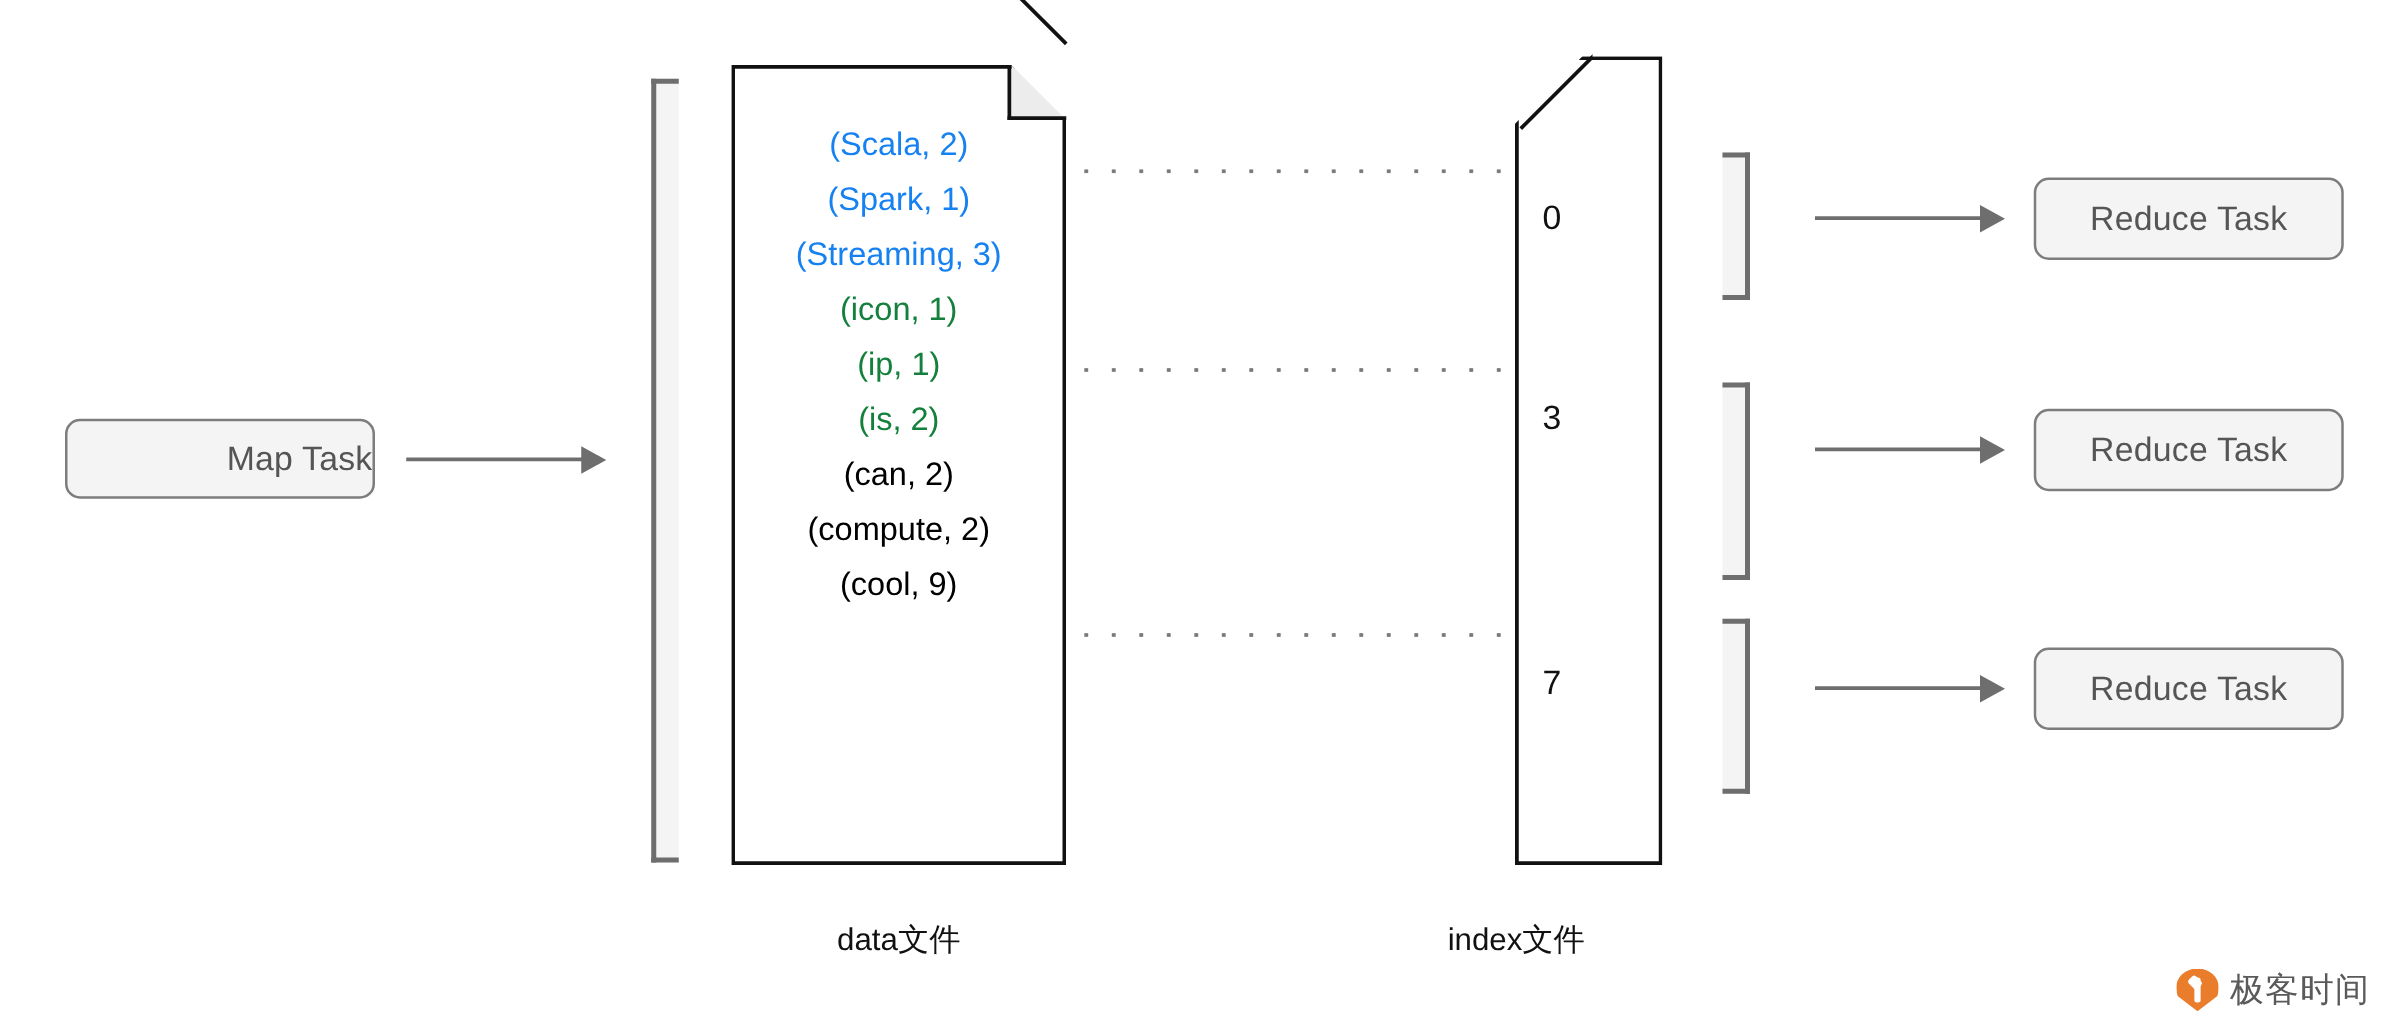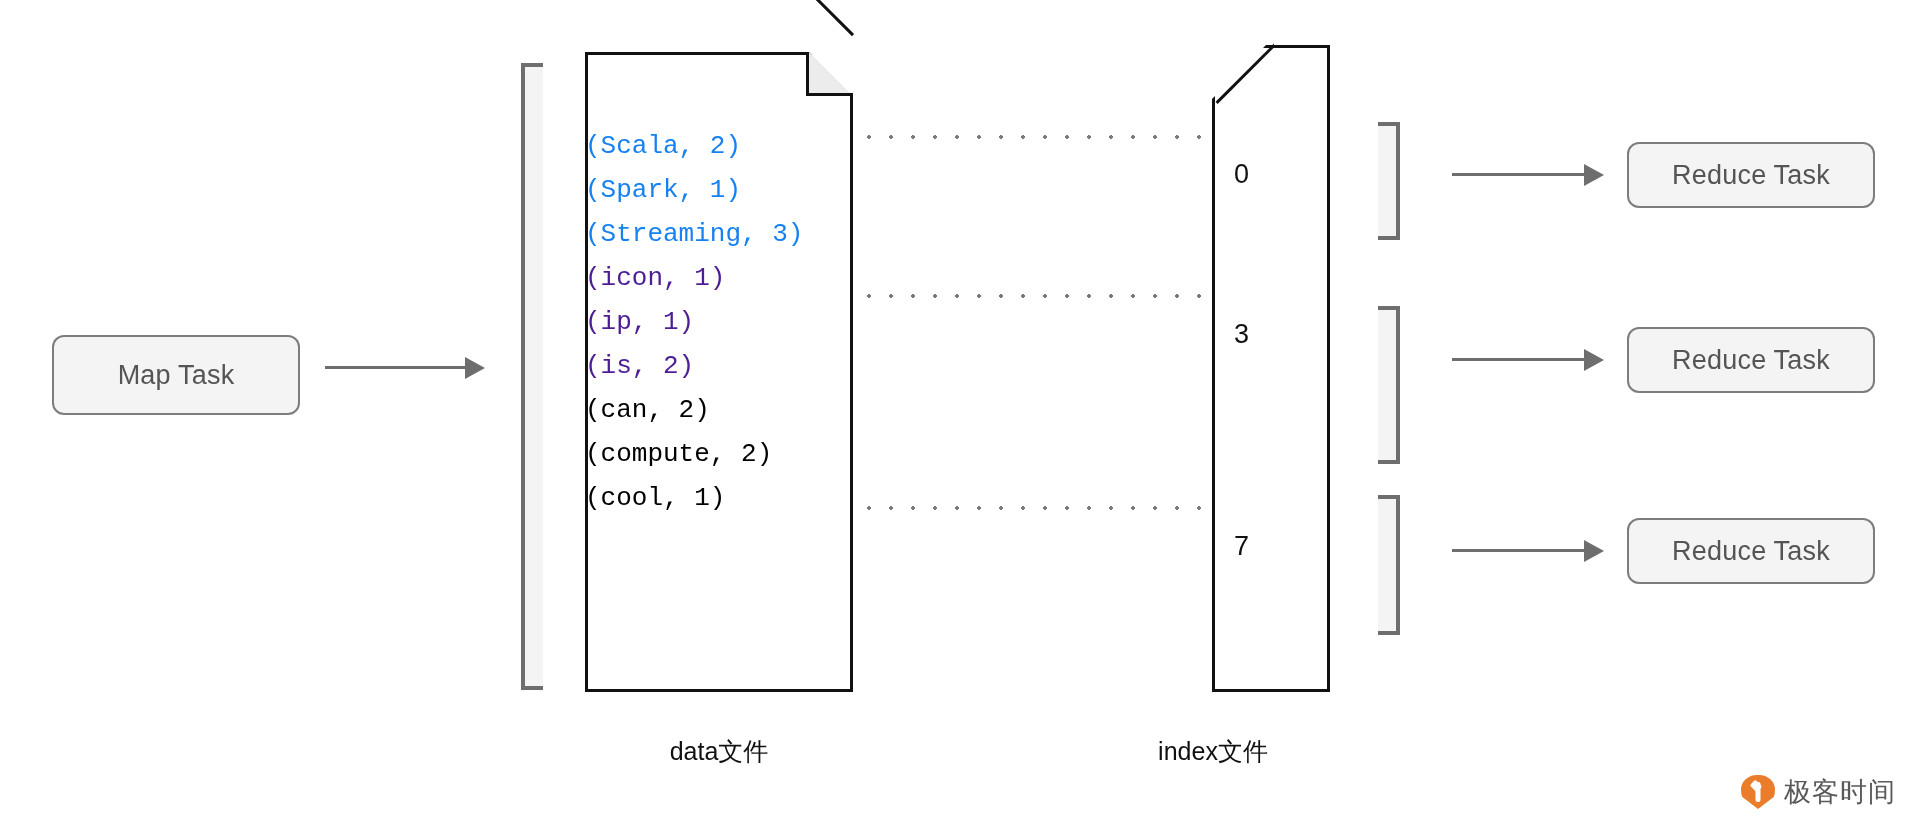--- a/index.html
+++ b/index.html
@@ -16,21 +16,21 @@
     position:absolute;
     background:#f4f4f4;
     border:2px solid #7d7d7d;
     border-radius:12px;
     color:#555555;
     font-size:27px;
     display:flex;align-items:center;justify-content:center;
     box-sizing:border-box;
     letter-spacing:.2px;
   }
-  #map-task{left:52px;top:335px;width:248px;height:80px;}
+  #map-task{left:52px;top:335px;width:248px;height:64px;justify-content:flex-end;}
   #reduce-task-0{left:1627px;top:142px;width:248px;height:66px;}
   #reduce-task-1{left:1627px;top:327px;width:248px;height:66px;}
   #reduce-task-2{left:1627px;top:518px;width:248px;height:66px;}
 
   
   .arrow{position:absolute;height:22px;}
   .arrow .shaft{
     position:absolute;left:0;top:9px;height:3px;background:#6e6e6e;
   }
   .arrow .head{
@@ -93,31 +93,30 @@
     transform-origin:100% 50%;
     transform:rotate(45deg) translate(-13px,-13px);
   }
   #data-file .fold-edge-v{
     position:absolute;right:44px;top:0;width:3px;height:44px;background:#111111;
   }
   #data-file .fold-edge-h{
     position:absolute;right:0;top:41px;width:47px;height:3px;background:#111111;
   }
   .kv-list{
-    position:absolute;left:0;right:0;top:72px;
-    text-align:left;
-    font-family:Liberation Mono, monospace;
+    position:absolute;left:0;right:0;top:41px;
+    text-align:center;
   }
   .kv{
     font-size:26px;
     line-height:44px;
     white-space:nowrap;
   }
   .kv.c-blue{color:#1681f0;}
-  .kv.c-purple{color:#4c1d95;}
+  .kv.c-purple{color:#15803d;}
   .kv.c-red{color:#000000;}
 
   
   #index-file{
     position:absolute;left:1212px;top:45px;width:118px;height:647px;
   }
   #index-file .page{
     position:absolute;inset:0;
     background:#ffffff;
     border:3px solid #111111;
@@ -220,21 +219,21 @@
     <div class="fold-line"></div>
     <div class="kv-list" id="kv-list">
         <div class="kv c-blue">(Scala,  2)</div>
         <div class="kv c-blue">(Spark,  1)</div>
         <div class="kv c-blue">(Streaming,  3)</div>
         <div class="kv c-purple">(icon,  1)</div>
         <div class="kv c-purple">(ip,  1)</div>
         <div class="kv c-purple">(is,  2)</div>
         <div class="kv c-red">(can,  2)</div>
         <div class="kv c-red">(compute,  2)</div>
-        <div class="kv c-red">(cool,  1)</div>
+        <div class="kv c-red">(cool,  9)</div>
       </div>
   </div>
 
   <div class="dots" id="dots-0" style="left:858px;top:134px;width:360px;"></div>
   <div class="dots" id="dots-1" style="left:858px;top:293px;width:360px;"></div>
   <div class="dots" id="dots-2" style="left:858px;top:505px;width:360px;"></div>
 
   <div id="index-file">
     <div class="page"></div>
     <div class="cut">

